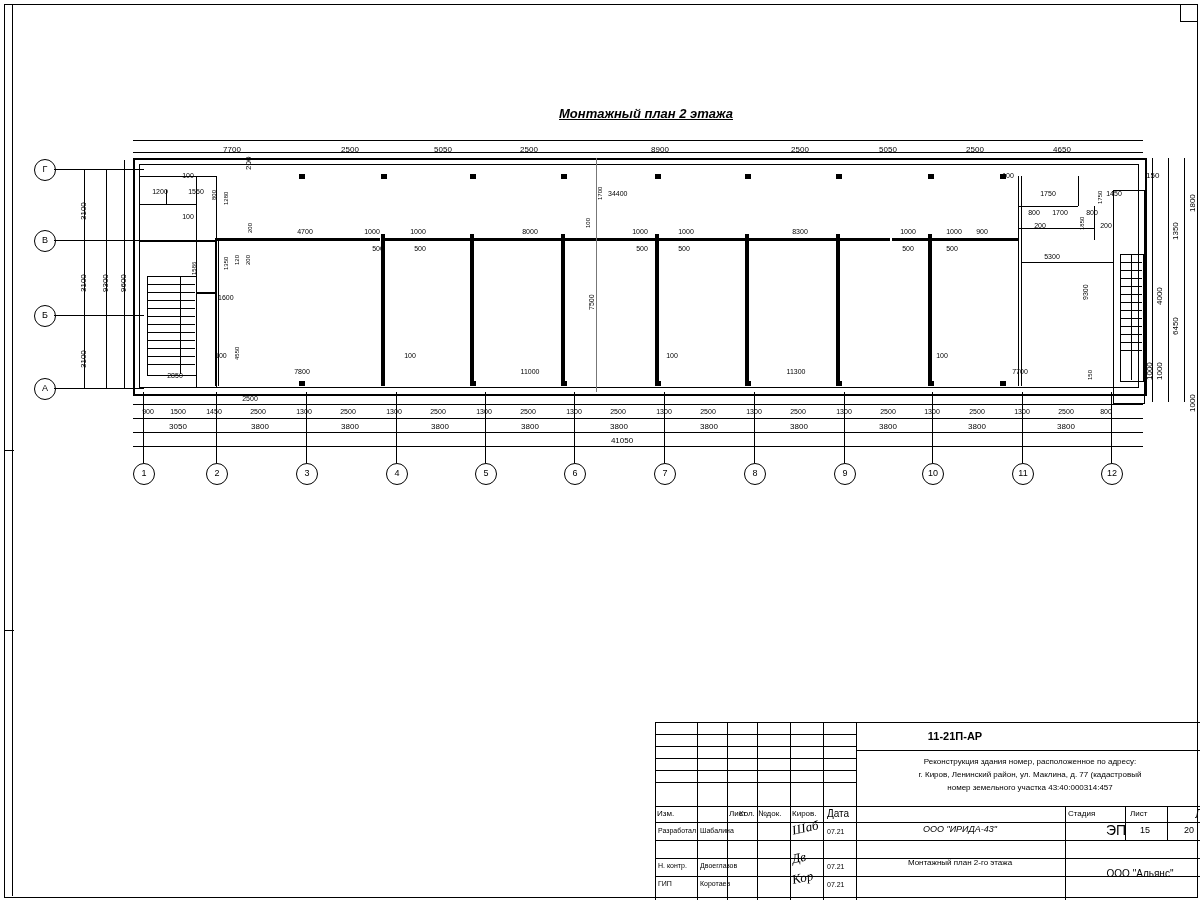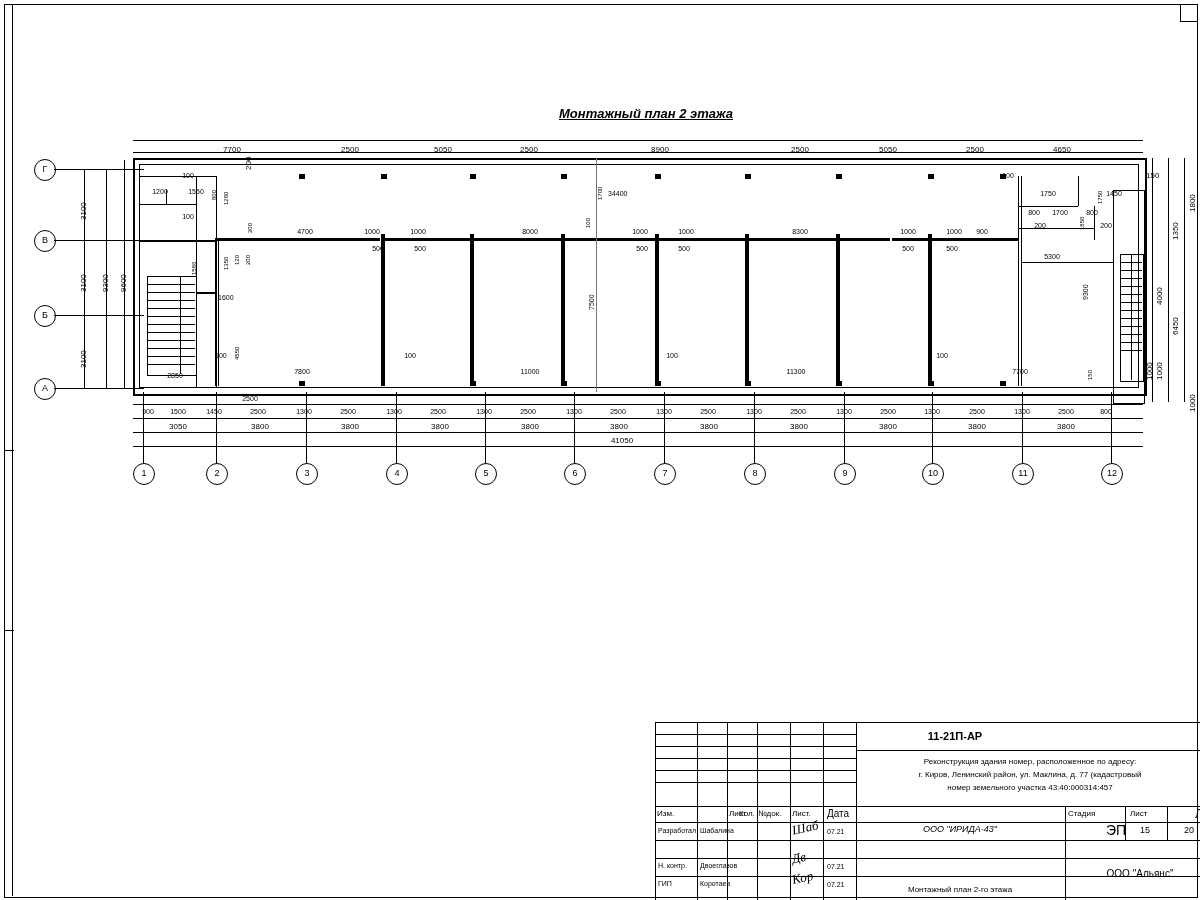--- a/index.html
+++ b/index.html
@@ -325,42 +325,42 @@
     <div class="txt" style="left:300px;top:10px;font-size:11px;font-weight:bold;transform:translateX(-50%);">11-21П-АР</div>
 
     <div class="txt" style="left:375px;top:36px;font-size:8px;transform:translateX(-50%);">Реконструкция здания номер, расположенное по адресу:</div>
     <div class="txt" style="left:375px;top:49px;font-size:8px;transform:translateX(-50%);">г. Киров, Ленинский район, ул. Маклина, д. 77 (кадастровый</div>
     <div class="txt" style="left:375px;top:62px;font-size:8px;transform:translateX(-50%);">номер земельного участка 43:40:000314:457</div>
 
     <div class="txt" style="left:2px;top:88px;font-size:8px;">Изм.</div>
     <div class="txt" style="left:44px;top:88px;font-size:8px;margin-left:40px;">Кол.</div>
     <div class="txt" style="left:74px;top:88px;font-size:8px;">Лист</div>
     <div class="txt" style="left:103px;top:88px;font-size:8px;">№док.</div>
-    <div class="txt" style="left:137px;top:88px;font-size:8px;">Лист.</div>
+    <div class="txt" style="left:137px;top:88px;font-size:8px;">Киров.</div>
     <div class="txt" style="left:172px;top:88px;font-size:10px;">Дата</div>
 
     <div class="txt" style="left:3px;top:105px;font-size:7px;">Разработал</div>
     <div class="txt" style="left:45px;top:105px;font-size:7px;">Шабалина</div>
     <div class="txt" style="left:172px;top:106px;font-size:7px;">07.21</div>
 
     <div class="txt" style="left:3px;top:140px;font-size:7px;">Н. контр.</div>
     <div class="txt" style="left:45px;top:140px;font-size:7px;">Двоеглазов</div>
     <div class="txt" style="left:172px;top:141px;font-size:7px;">07.21</div>
 
     <div class="txt" style="left:3px;top:158px;font-size:7px;">ГИП</div>
     <div class="txt" style="left:45px;top:158px;font-size:7px;">Коротаев</div>
     <div class="txt" style="left:172px;top:159px;font-size:7px;">07.21</div>
 
     <div class="sig" style="left:137px;top:98px;">Шаб</div>
     <div class="sig" style="left:137px;top:128px;">Дв</div>
     <div class="sig" style="left:137px;top:148px;">Кор</div>
 
     <div class="txt" style="left:305px;top:103px;font-size:9px;font-style:italic;transform:translateX(-50%);">ООО "ИРИДА-43"</div>
 
-    <div class="txt" style="left:305px;top:164px;font-size:8px;transform:translateX(-50%);">Монтажный план 2-го этажа</div>
+    <div class="txt" style="left:305px;top:137px;font-size:8px;transform:translateX(-50%);">Монтажный план 2-го этажа</div>
 
     <div class="txt" style="left:413px;top:88px;font-size:8px;">Стадия</div>
     <div class="txt" style="left:475px;top:88px;font-size:8px;">Лист</div>
     <div class="txt" style="left:540px;top:88px;font-size:12px;">Листов</div>
     <div class="txt" style="left:461px;top:104px;font-size:14px;transform:translateX(-50%);">ЭП</div>
     <div class="txt" style="left:490px;top:104px;font-size:9px;transform:translateX(-50%);">15</div>
     <div class="txt" style="left:534px;top:104px;font-size:9px;transform:translateX(-50%);">20</div>
 
     <div class="txt" style="left:485px;top:148px;font-size:10px;transform:translateX(-50%);">ООО "Альянс"</div>
   </div>

